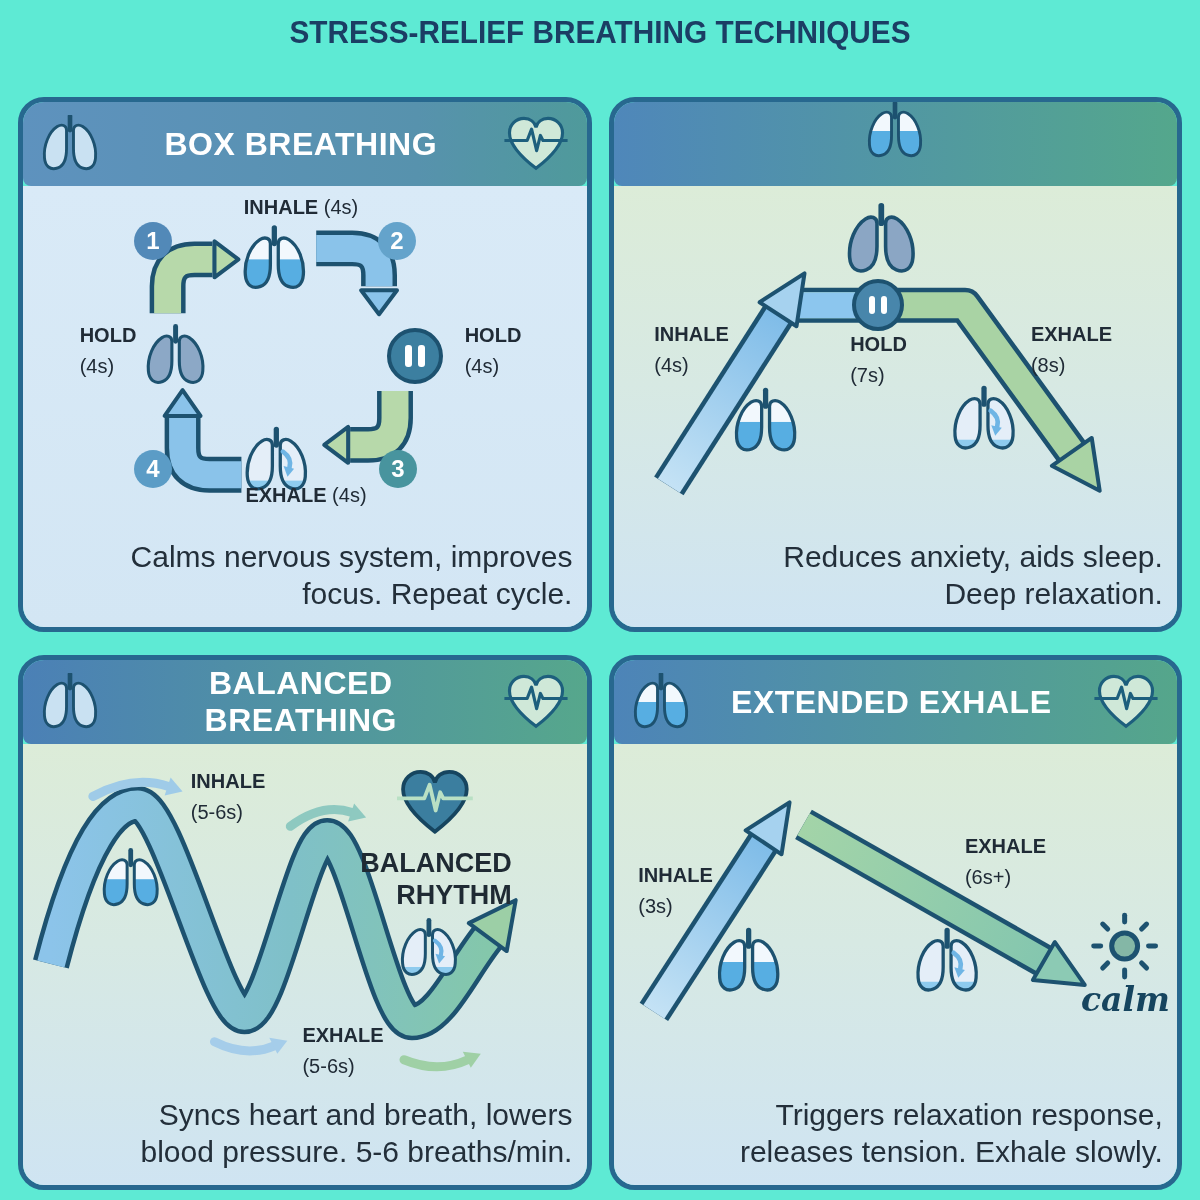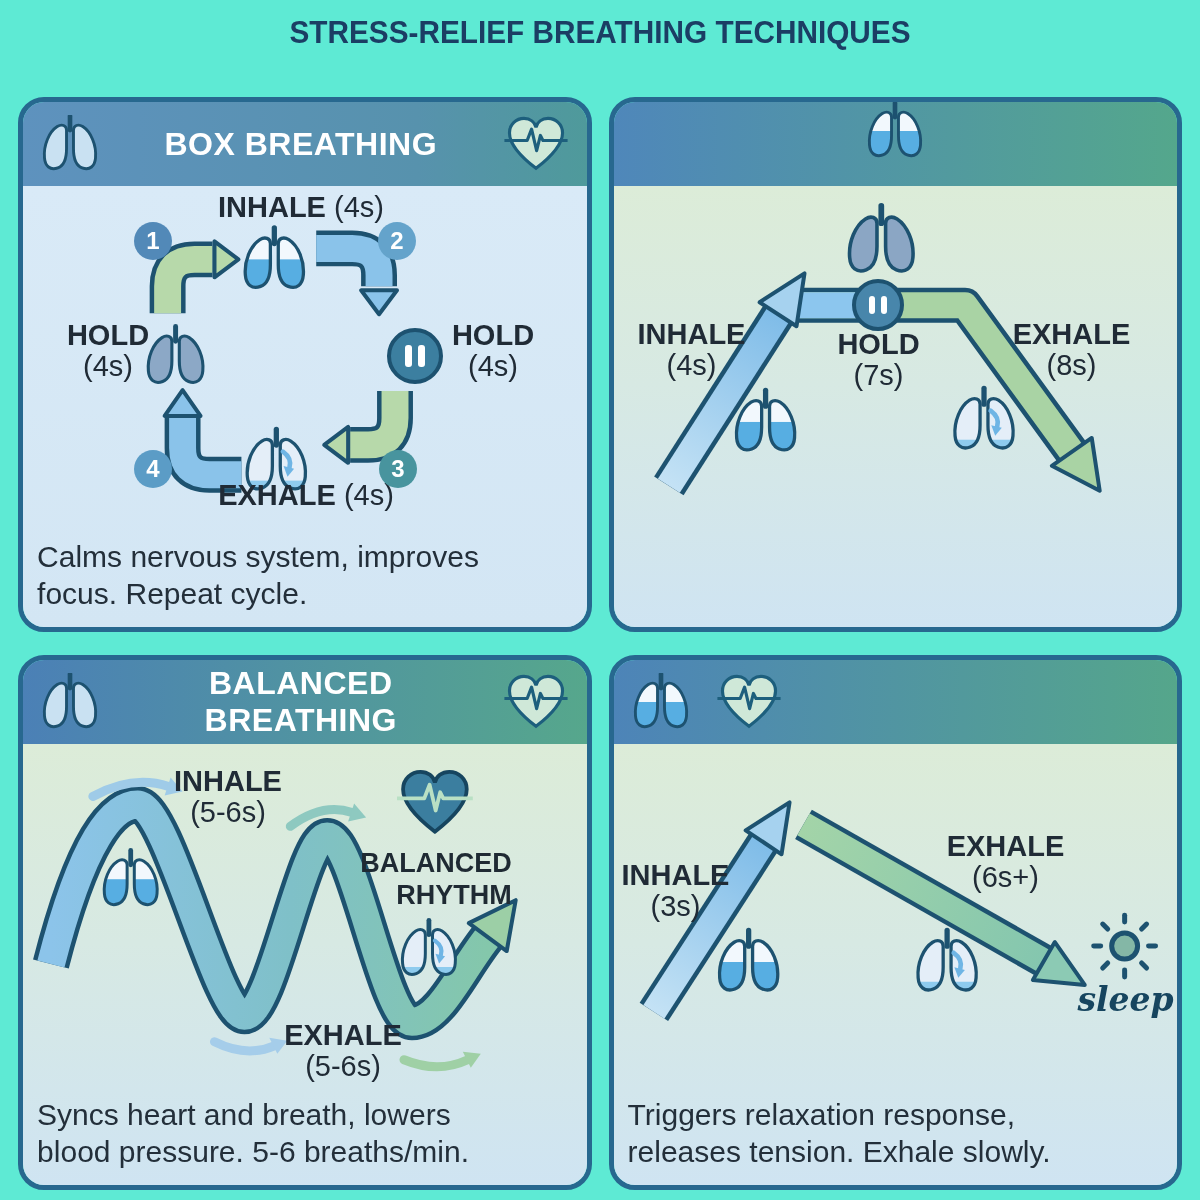--- a/index.html
+++ b/index.html
@@ -4,41 +4,41 @@
 <style>
   html,body{margin:0;padding:0;background:#fff;}
   .board{position:relative;width:1200px;height:1200px;background:#5eead4;
          font-family:"Liberation Sans",sans-serif;overflow:hidden;}
   .main-title{position:absolute;top:14px;left:0;width:1200px;text-align:center;margin:0;
 ary    font-size:50px;font-weight:700;color:#1b3e64;letter-spacing:0;
     transform:scaleX(.93);transform-origin:center;}
   .grid{position:absolute;left:18px;top:97px;width:1164px;height:1093px;
         display:grid;grid-template-columns:1fr 1fr;grid-template-rows:535px 535px;gap:23px 17px;}
   .panel{border:5px solid #27688f;border-radius:26px;overflow:hidden;display:flex;flex-direction:column;box-sizing:border-box;}
-  .phead{height:84px;flex:0 0 84px;display:flex;align-items:center;padding:0 18px;gap:26px;}
+  .phead{height:84px;flex:0 0 84px;display:flex;align-items:center;padding:0 18px;gap:26px;border-radius:8px;}
   .phead h2{flex:1;margin:0;text-align:center;color:#ffffff;font-size:32px;font-weight:700;letter-spacing:.5px;}
   .ph-box{background:linear-gradient(90deg,#5e92be 0%,#5792ad 70%,#4f9a9b 100%);}
   .ph-478{background:linear-gradient(90deg,#4f87ba 0%,#54a78c 100%);flex-direction:column;}
   .ph-res{background:linear-gradient(90deg,#4b80b6 0%,#56a78c 100%);}
   .ph-ext{background:linear-gradient(90deg,#4d84b8 0%,#55a68b 100%);}
   .pbody{position:relative;flex:1;}
   .body-blue{background:linear-gradient(180deg,#d9eaf7 0%,#d3e6f4 100%);}
   .body-green{background:linear-gradient(180deg,#dcecd8 0%,#d7e9e3 45%,#cfe4f2 100%);}
   .diagram{position:absolute;left:0;top:0;width:100%;height:100%;}
   .hicon{flex:0 0 auto;}
   
-  .lbl{position:absolute;transform:translateX(-50%);text-align:center;color:#202b36;
-       font-size:29px;line-height:31px;white-space:nowrap;}
+  .lbl{position:absolute;transform:translateX(-50%);text-align:left;color:#202b36;
+       font-size:20px;line-height:31px;white-space:nowrap;}
   .lbl b{font-weight:700;display:block;}
   .lbl span{font-weight:400;display:block;}
   .lbl.inline b,.lbl.inline span{display:inline;}
   .badge-lbl{position:absolute;transform:translateX(-50%);text-align:right;color:#1f2a33;
        font-size:27px;line-height:32px;font-weight:700;white-space:pre-line;}
   .caption{position:absolute;left:50%;top:352px;transform:translateX(-50%);width:95%;margin:0;
-       text-align:left;font-size:30px;line-height:37px;color:#232f3a;white-space:pre-line;}
+       text-align:right;font-size:30px;line-height:37px;color:#232f3a;white-space:pre-line;}
   .step{position:absolute;width:38px;height:38px;border-radius:50%;color:#fff;font-weight:700;
        font-size:24px;display:flex;align-items:center;justify-content:center;}
   .pause{position:absolute;border-radius:50%;border:4px solid #1d5270;box-sizing:border-box;
        display:flex;align-items:center;justify-content:center;gap:6px;}
   .pause .bar{width:7px;height:22px;background:#ffffff;border-radius:3px;}
   .pause.small .bar{width:6px;height:18px;}
   .calm{position:absolute;transform:translateX(-50%);font-family:cursive,"DejaVu Serif",serif;
        font-style:italic;font-weight:700;font-size:33px;color:#16455f;}
 </style>
 </head>
@@ -200,20 +200,22 @@
             <span>(7s)</span>
           </div>
         <div class="lbl" style="left:458px;top:133px">
             <b>EXHALE</b>
             <span>(8s)</span>
           </div>
         <div class="pause small" style="left:238px;top:93px;width:52px;height:52px;background:#4886ab">
             <span class="bar"></span>
             <span class="bar"></span>
           </div>
+        <p class="caption">Reduces anxiety, aids sleep.
+Deep relaxation.</p>
       </div>
     </section>
 
     <section class="panel">
       <header class="phead ph-res">
         <svg class="hicon" width="58" height="58" viewBox="0 0 100 100">
             <use href="#lung-solid" style="color:#c9e1f2"></use>
           </svg>
         <h2>BALANCED BREATHING</h2>
         <svg class="hicon" width="66" height="60" viewBox="0 0 100 95">
@@ -269,20 +271,21 @@
         <p class="caption">Syncs heart and breath, lowers
 blood pressure. 5-6 breaths/min.</p>
       </div>
     </section>
 
     <section class="panel">
       <header class="phead ph-ext">
         <svg class="hicon" width="58" height="58" viewBox="0 0 100 100">
             <use href="#lung-inhale"></use>
           </svg>
+        <h2>EXTENDED EXHALE</h2>
         <svg class="hicon" width="66" height="60" viewBox="0 0 100 95">
             <use href="#heart-light"></use>
           </svg>
       </header>
       <div class="pbody body-green">
         <svg class="diagram" viewBox="0 0 565 441">
           <defs>
             <linearGradient id="gextin" gradientUnits="userSpaceOnUse" x1="40" y1="268" x2="150" y2="98">
               <stop offset="0" stop-color="#c4e2f5"></stop>
                 <stop offset="1" stop-color="#7fbce8"></stop>
@@ -320,20 +323,20 @@
           </g>
         </svg>
         <div class="lbl" style="left:62px;top:116px">
             <b>INHALE</b>
             <span>(3s)</span>
           </div>
         <div class="lbl" style="left:392px;top:87px">
             <b>EXHALE</b>
             <span>(6s+)</span>
           </div>
-        <div class="calm" style="left:512px;top:236px">sleep</div>
+        <div class="calm" style="left:512px;top:236px">calm</div>
         <p class="caption">Triggers relaxation response,
 releases tension. Exhale slowly.</p>
       </div>
     </section>
 
   </div>
 </div>
 
 </body></html>

